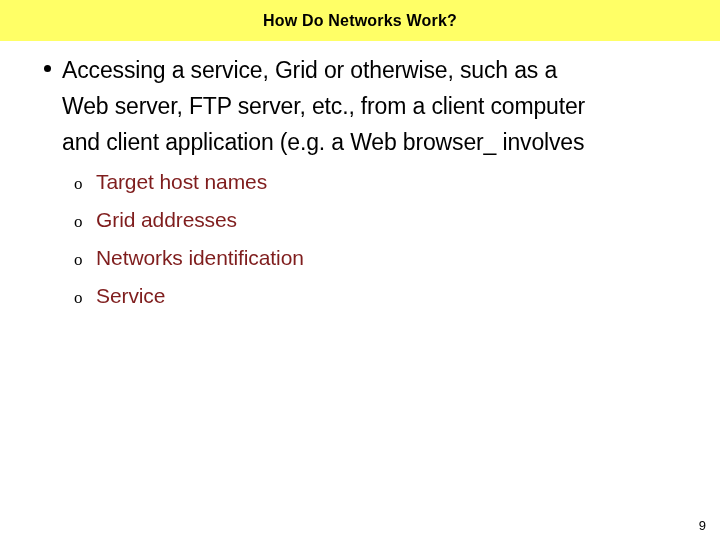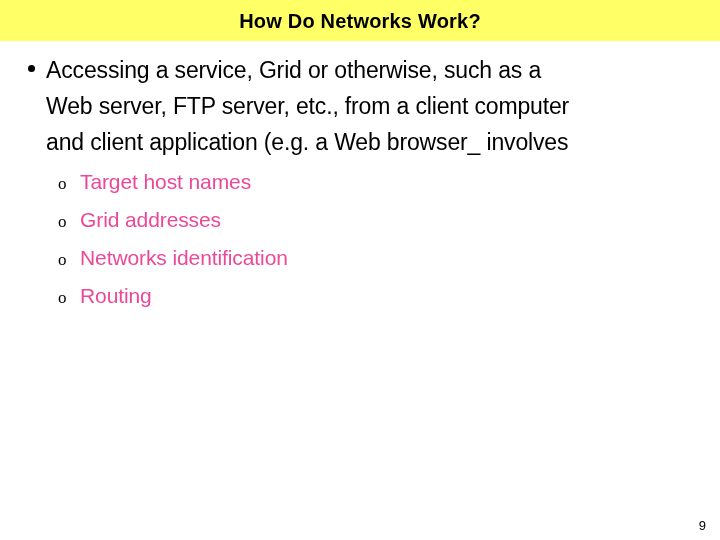--- a/index.html
+++ b/index.html
@@ -30,32 +30,32 @@
     top: 0;
     width: 720px;
     height: 41px;
     background: #ffff66;
     display: flex;
     align-items: center;
     justify-content: center;
   }
   .title-text {
     font-family: "Liberation Sans", sans-serif;
-    font-size: 20px;
+    font-size: 16px;
     font-weight: bold;
     color: #000000;
     letter-spacing: 0.2px;
     line-height: 1;
     white-space: nowrap;
   }
 
   
   .content {
     position: absolute;
-    left: 0;
+    left: 16px;
     top: 41px;
     width: 584px;
     height: 499px;
   }
 
   .bullet-row {
     position: absolute;
     left: 24px;
     top: 11px;
     width: 684px;
@@ -108,21 +108,21 @@
     font-family: "Liberation Serif", serif;
     font-size: 17px;
     line-height: 38px;
     color: #000000;
   }
   .subbullet-text {
     flex: 1 1 auto;
     font-family: "Liberation Sans", sans-serif;
     font-size: 21px;
     line-height: 38px;
-    color: #ec4899;
+    color: #7f1d1d;
     letter-spacing: -0.1px;
   }
 
   
   .page-number {
     position: absolute;
     right: 14px;
     bottom: 8px;
     font-family: "Liberation Sans", sans-serif;
     font-size: 13px;
@@ -162,21 +162,21 @@
         <span class="subbullet-text">Grid addresses</span>
       </div>
 
       <div class="subbullet-row">
         <span class="subbullet-marker">o</span>
         <span class="subbullet-text">Networks identification</span>
       </div>
 
       <div class="subbullet-row">
         <span class="subbullet-marker">o</span>
-        <span class="subbullet-text">Routing</span>
+        <span class="subbullet-text">Service</span>
       </div>
 
     </div>
 
   </div>
 
   <div class="page-number">9</div>
 
 </div>
 

